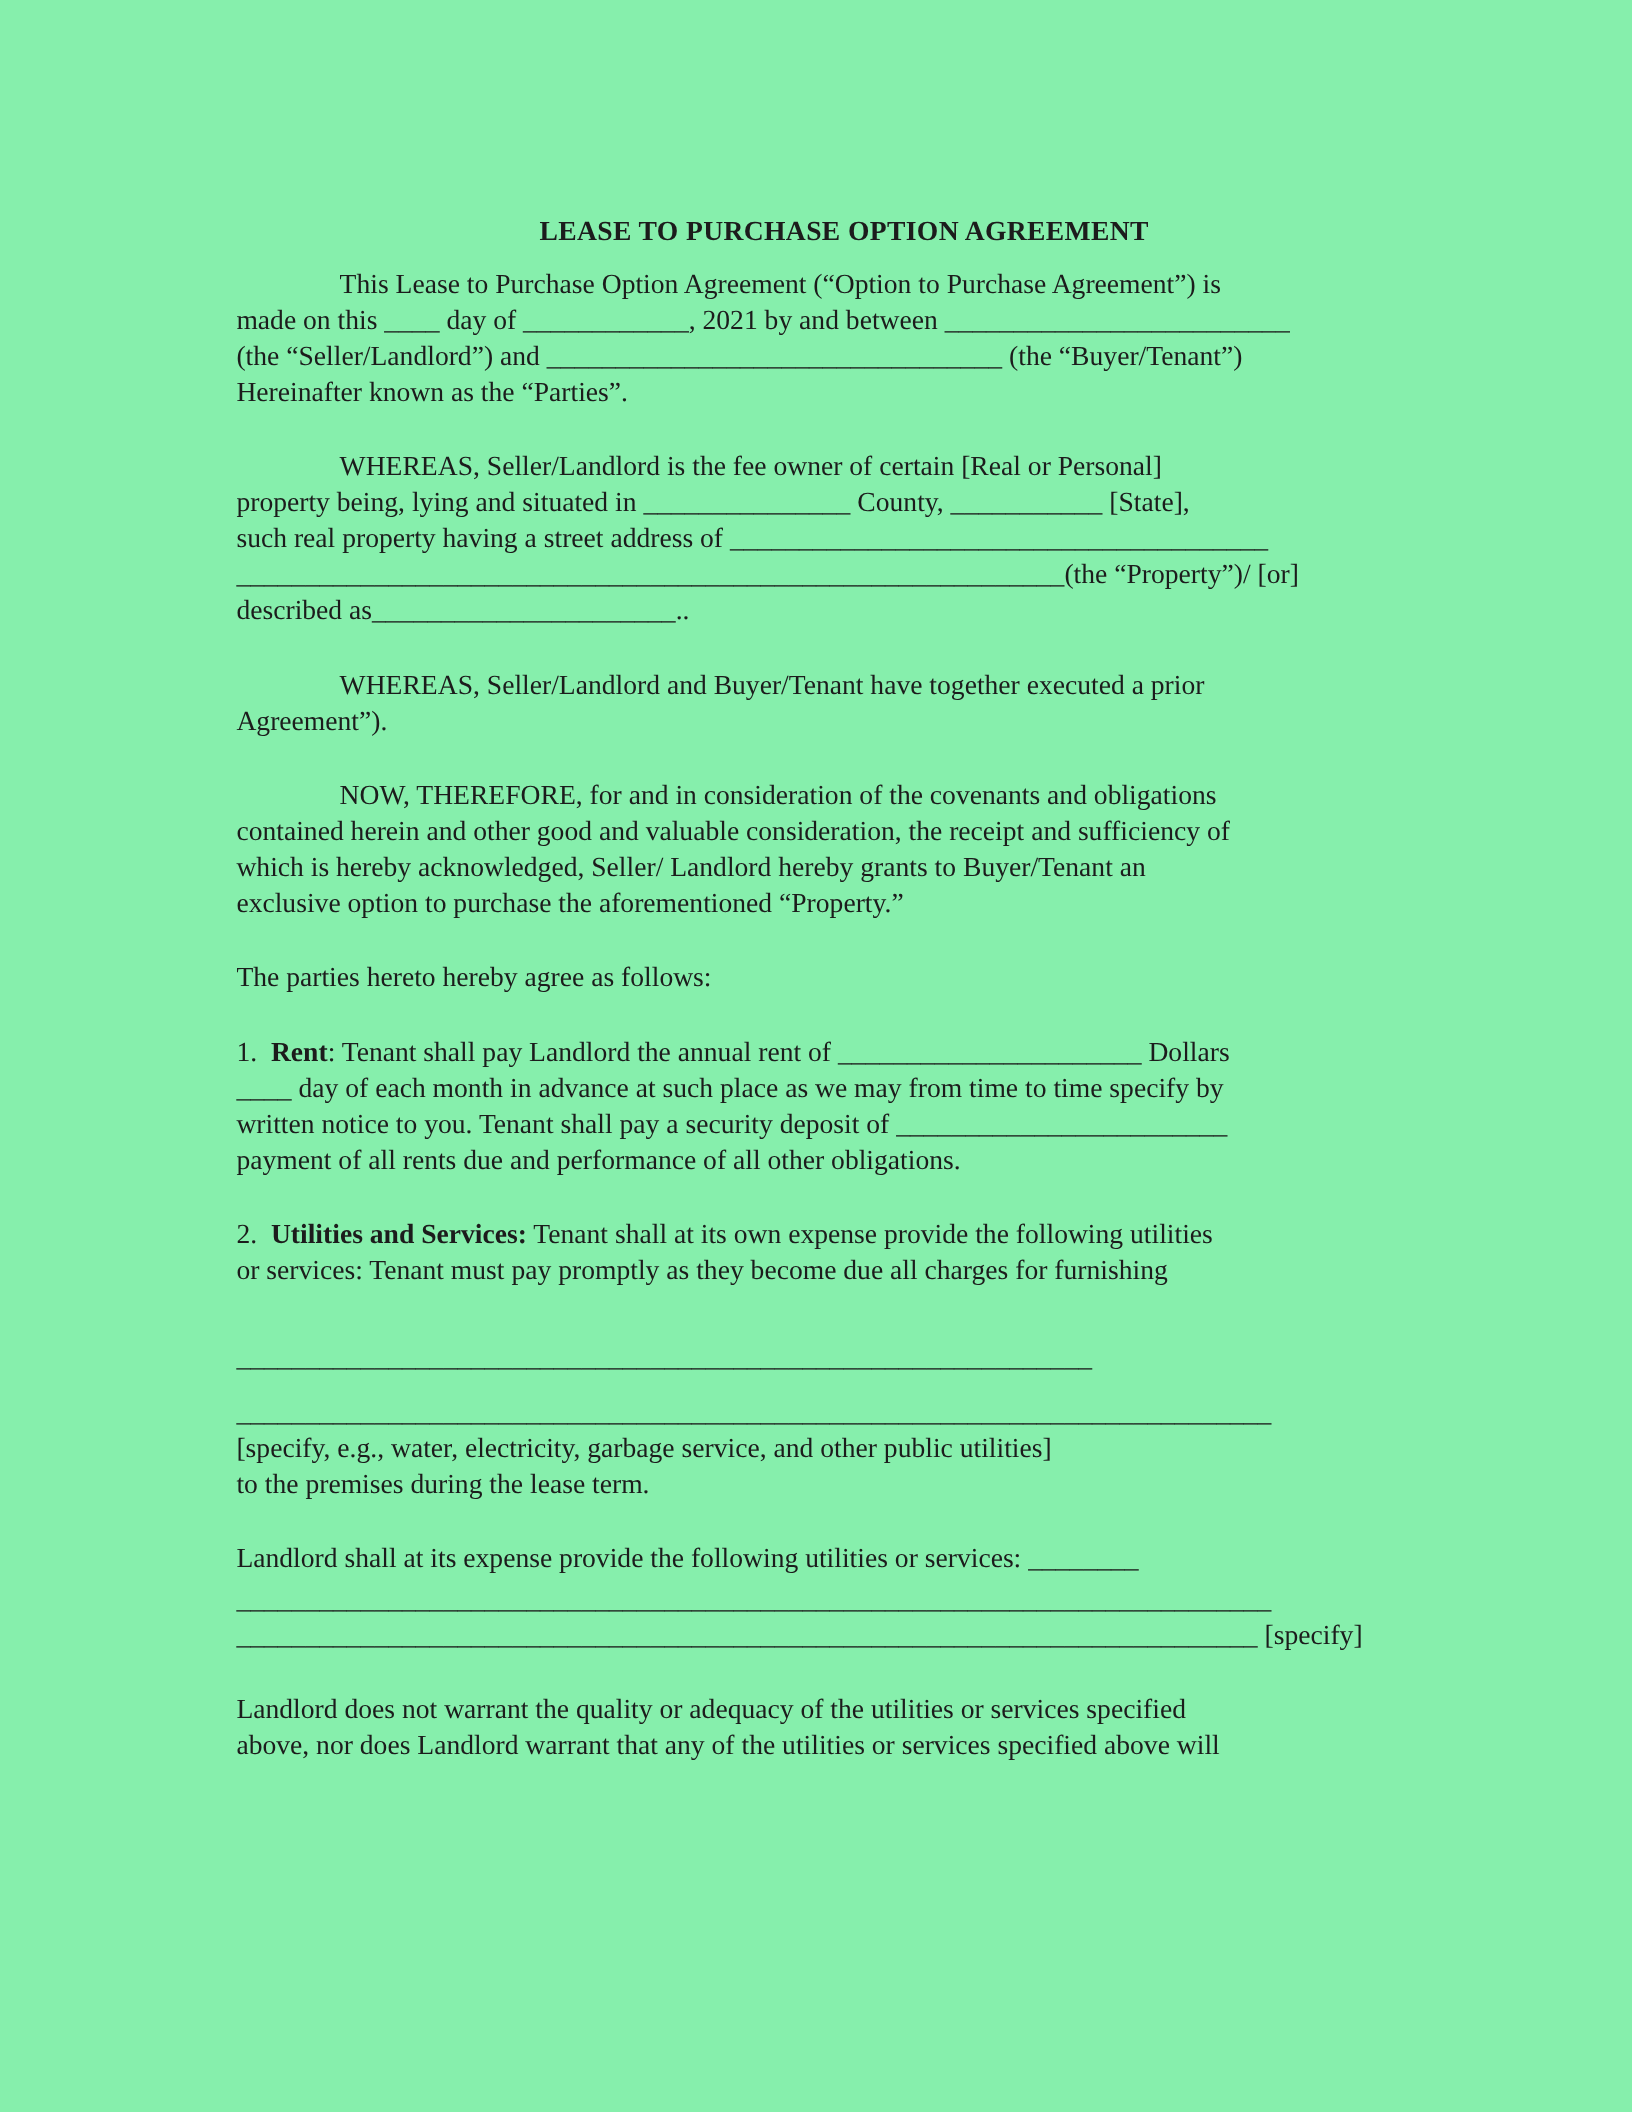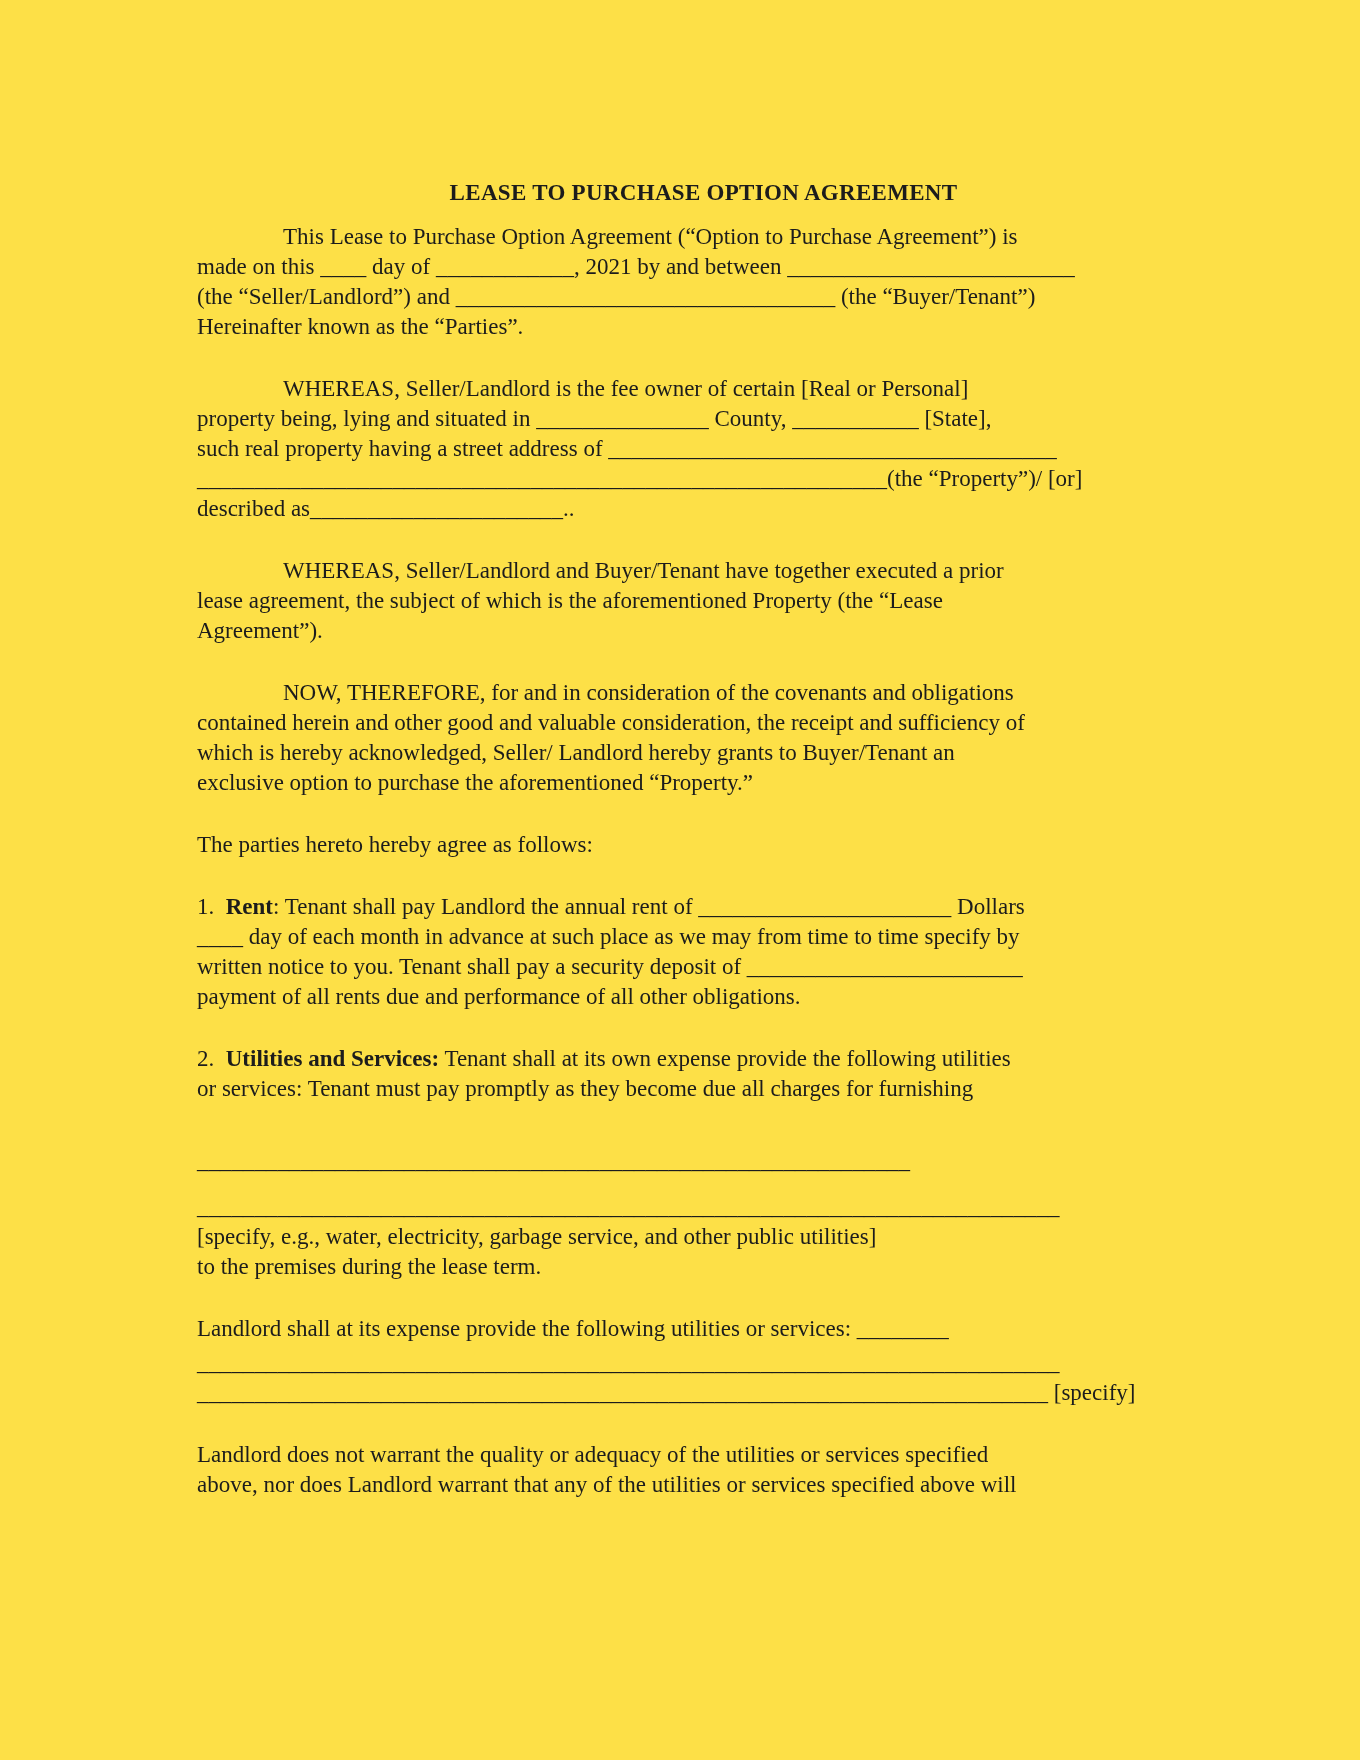--- a/index.html
+++ b/index.html
@@ -4,21 +4,21 @@
 <style>
   html, body {
     margin: 0;
     padding: 0;
     background: #ffffff;
   }
   .page {
     position: relative;
     width: 1360px;
     height: 1760px;
-    background: #fde047;
+    background: #86efac;
     overflow: hidden;
     font-family: "Liberation Serif", "DejaVu Serif", serif;
     font-size: 23px;
     line-height: 30px;
     color: #1c1c1c;
   }
   .content {
     padding: 178px 150px 0 197px;
   }
   .doc-title {
@@ -63,21 +63,20 @@
     <div class="para indent">
         <div class="line">WHEREAS, Seller/Landlord is the fee owner of certain [Real or Personal]</div>
         <div class="line">property being, lying and situated in _______________ County, ___________ [State],</div>
         <div class="line">such real property having a street address of _______________________________________</div>
         <div class="line">____________________________________________________________(the “Property”)/ [or]</div>
         <div class="line">described as______________________..</div>
       </div>
 
     <div class="para indent">
         <div class="line">WHEREAS, Seller/Landlord and Buyer/Tenant have together executed a prior</div>
-        <div class="line">lease agreement, the subject of which is the aforementioned Property (the “Lease</div>
         <div class="line">Agreement”).</div>
       </div>
 
     <div class="para indent">
         <div class="line">NOW, THEREFORE, for and in consideration of the covenants and obligations</div>
         <div class="line">contained herein and other good and valuable consideration, the receipt and sufficiency of</div>
         <div class="line">which is hereby acknowledged, Seller/ Landlord hereby grants to Buyer/Tenant an</div>
         <div class="line">exclusive option to purchase the aforementioned “Property.”</div>
       </div>
 

